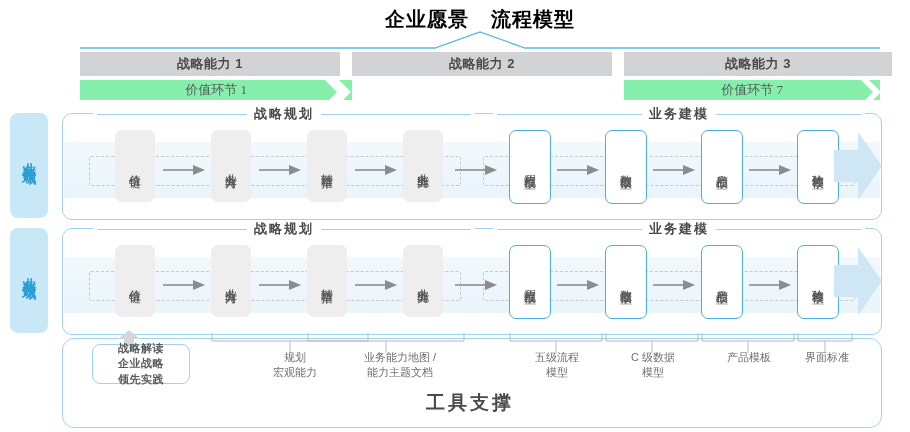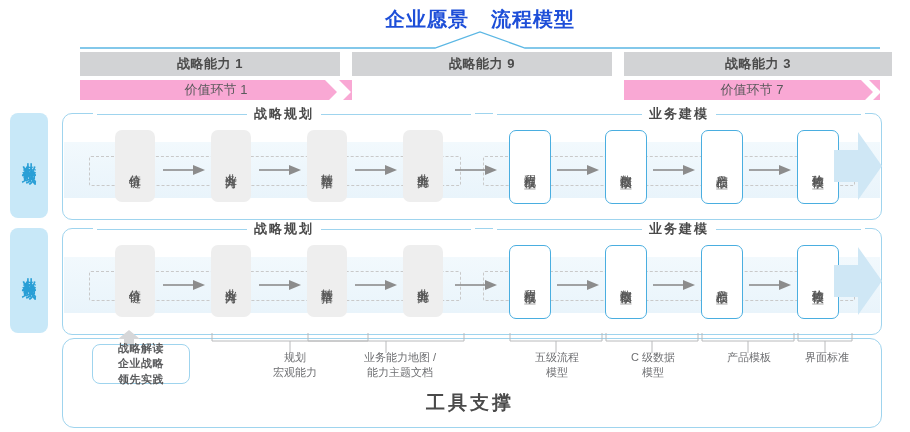--- a/index.html
+++ b/index.html
@@ -13,21 +13,21 @@
     background:#ffffff;
     overflow:hidden;
   }
   .abs{position:absolute;}
 
   
   .top-title{
     top:4px;left:330px;width:300px;height:30px;
     display:flex;align-items:center;justify-content:center;
     gap:22px;
-    font-size:20px;font-weight:bold;color:#1d4ed8;
+    font-size:20px;font-weight:bold;color:#000000;
     letter-spacing:1px;
     white-space:nowrap;
   }
   .top-title span{display:inline-block;}
 
   
   .peak{top:30px;left:80px;width:800px;height:22px;}
 
   
   .cap-bar{
@@ -36,23 +36,23 @@
     font-size:13px;font-weight:bold;color:#4a4a4a;
     letter-spacing:.5px;
   }
   .cap1{top:52px;left:80px;width:260px;}
   .cap2{top:52px;left:352px;width:260px;}
   .cap3{top:52px;left:624px;width:268px;}
 
   
   .vc-wrap{top:80px;left:80px;width:800px;height:24px;}
   .vc-bar{
-    position:absolute;top:0;height:20px;background:#f9a8d4;
-    display:flex;align-items:center;justify-content:center;
-    font-size:13px;color:#59595b;
+    position:absolute;top:0;height:20px;background:#86efac;
+    display:flex;align-items:center;justify-content:center;
+    font-size:13px;color:#59595b;font-family:Liberation Serif, serif;
   }
   .vc-label{position:relative;z-index:3;}
   .vc-chev{position:absolute;top:0;height:24px;width:26px;z-index:4;}
 
   
   .domain{
     width:38px;border-radius:8px;background:#c8e8f8;
     display:flex;align-items:center;justify-content:center;
   }
   .domain-txt{
@@ -153,21 +153,21 @@
   <div class="abs top-title">
     <span>企业愿景</span>
     <span>流程模型</span>
   </div>
 
   <svg class="abs peak" viewBox="0 0 800 22">
     <polyline points="0,18 355,18 400,2 445,18 800,18" fill="none" stroke="#5bb7e4" stroke-width="1.3"></polyline>
   </svg>
 
   <div class="abs cap-bar cap1">战略能力 1</div>
-  <div class="abs cap-bar cap2">战略能力 9</div>
+  <div class="abs cap-bar cap2">战略能力 2</div>
   <div class="abs cap-bar cap3">战略能力 3</div>
 
   <div class="abs vc-wrap">
     <div class="vc-bar" style="left:0;width:272px;">
       <span class="vc-label">价值环节 1</span>
     </div>
     <div class="vc-bar" style="left:544px;width:256px;">
       <span class="vc-label">价值环节 7</span>
     </div>
     <svg class="vc-chev" style="left:245px;" viewBox="0 0 26 24">

